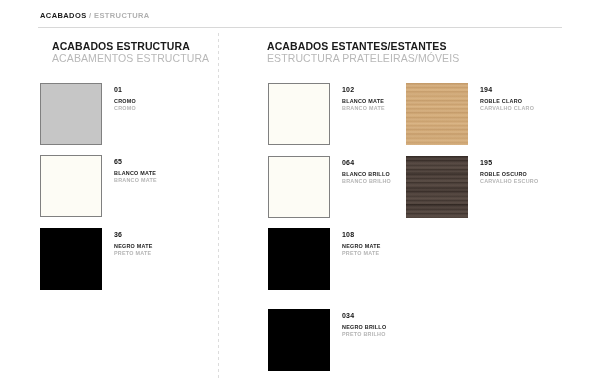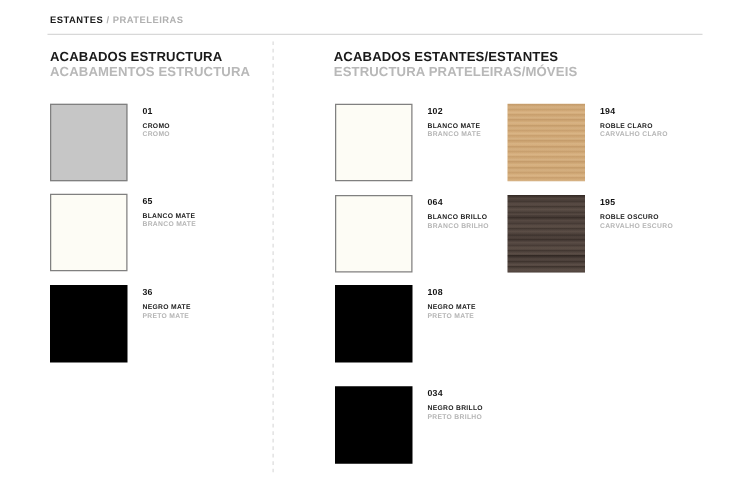--- a/index.html
+++ b/index.html
@@ -36,34 +36,34 @@
     width: 524px;
     height: 1px;
     background: #d8d8d8;
   }
 
   
   .section {
     position: absolute;
     top: 40px;
   }
-  .section-struct { left: 40px;  width: 170px; }
+  .section-struct { left: 52px;  width: 170px; }
   .section-shelf  { left: 267px; width: 300px; }
 
   .sec-title {
     font-size: 10.5px;
     font-weight: bold;
     color: #1a1a1a;
     letter-spacing: 0.1px;
     line-height: 12px;
     white-space: nowrap;
   }
   .sec-subtitle {
     font-size: 10.5px;
-    font-weight: bold;
+    font-weight: normal;
     color: #b8b8b8;
     letter-spacing: 0.1px;
     line-height: 12px;
     white-space: nowrap;
   }
 
   
   .divider {
     position: absolute;
     left: 218px;
@@ -152,23 +152,23 @@
         rgba(10,6,4,0.22) 0px,
         rgba(10,6,4,0.00) 6px,
         rgba(120,104,92,0.10) 10px,
         rgba(10,6,4,0.00) 16px);
   }
 </style>
 </head>
 <body>
 
 <div class="breadcrumb">
-  <span class="crumb-primary">ESTANTES</span>
+  <span class="crumb-primary">ACABADOS</span>
   <span class="crumb-sep">/</span>
-  <span class="crumb-secondary">PRATELEIRAS</span>
+  <span class="crumb-secondary">ESTRUCTURA</span>
 </div>
 
 <div class="header-rule"></div>
 
 <div class="divider"></div>
 
 <div class="section section-struct">
   <div class="sec-title">ACABADOS ESTRUCTURA</div>
   <div class="sec-subtitle">ACABAMENTOS ESTRUCTURA</div>
 </div>

